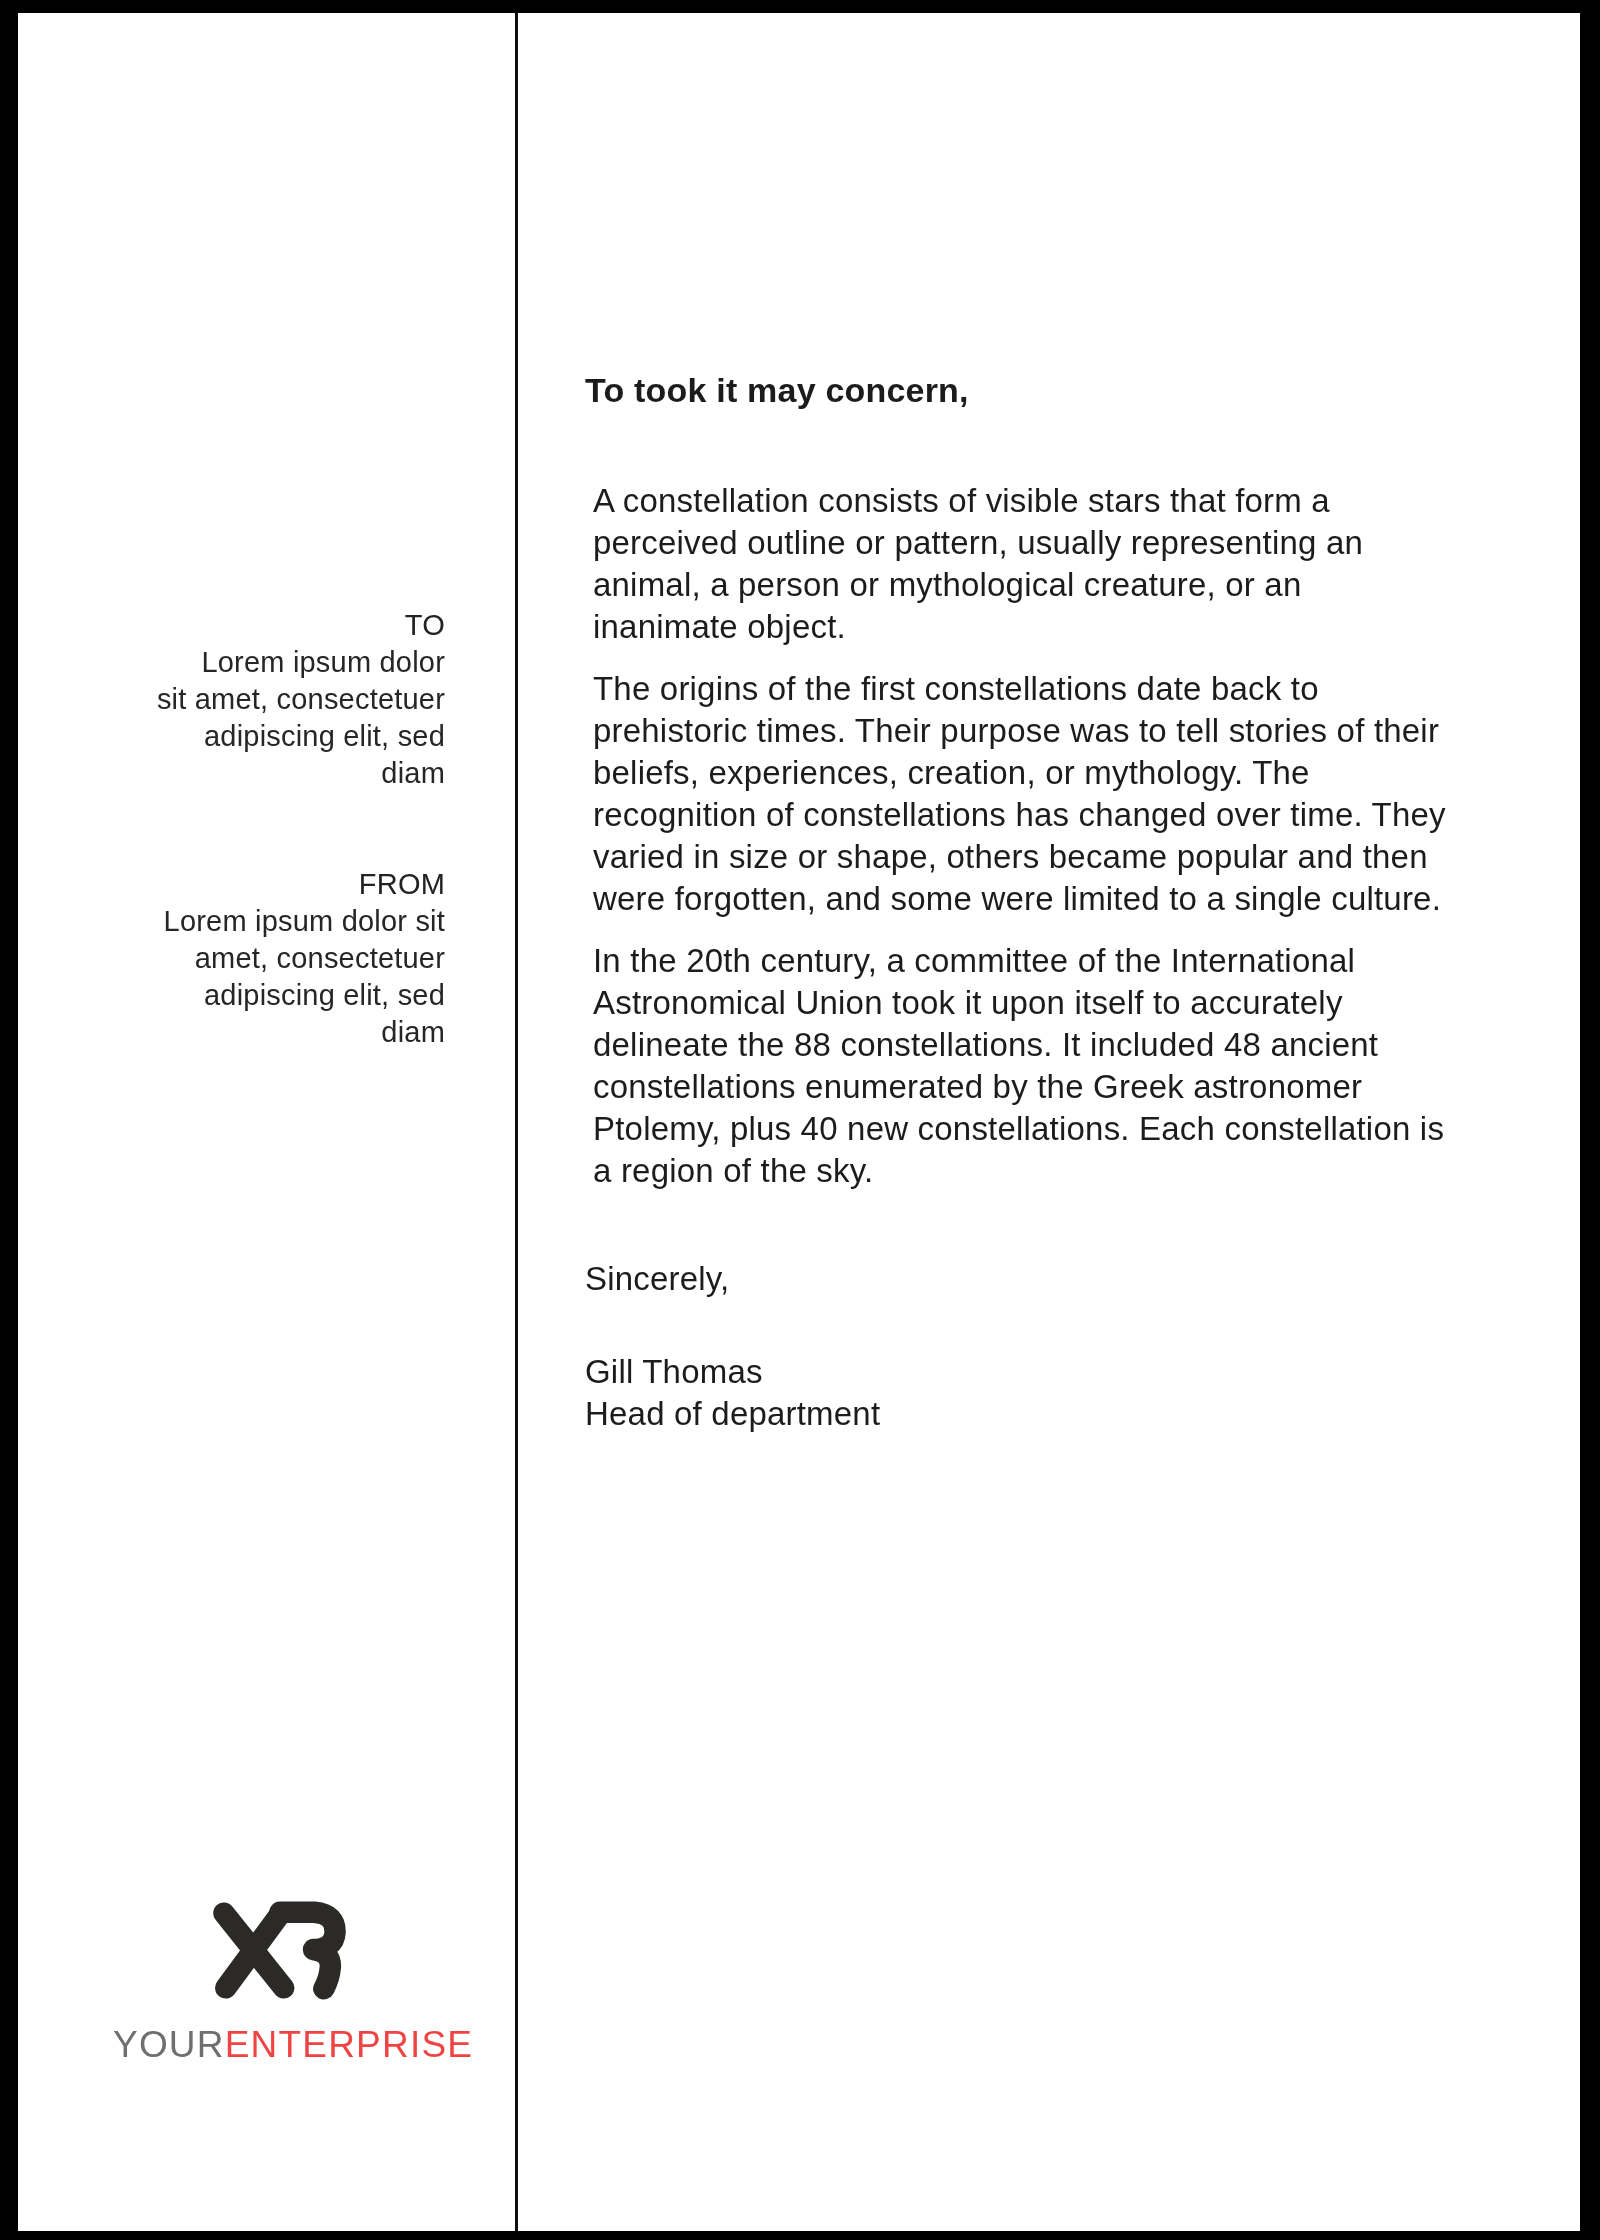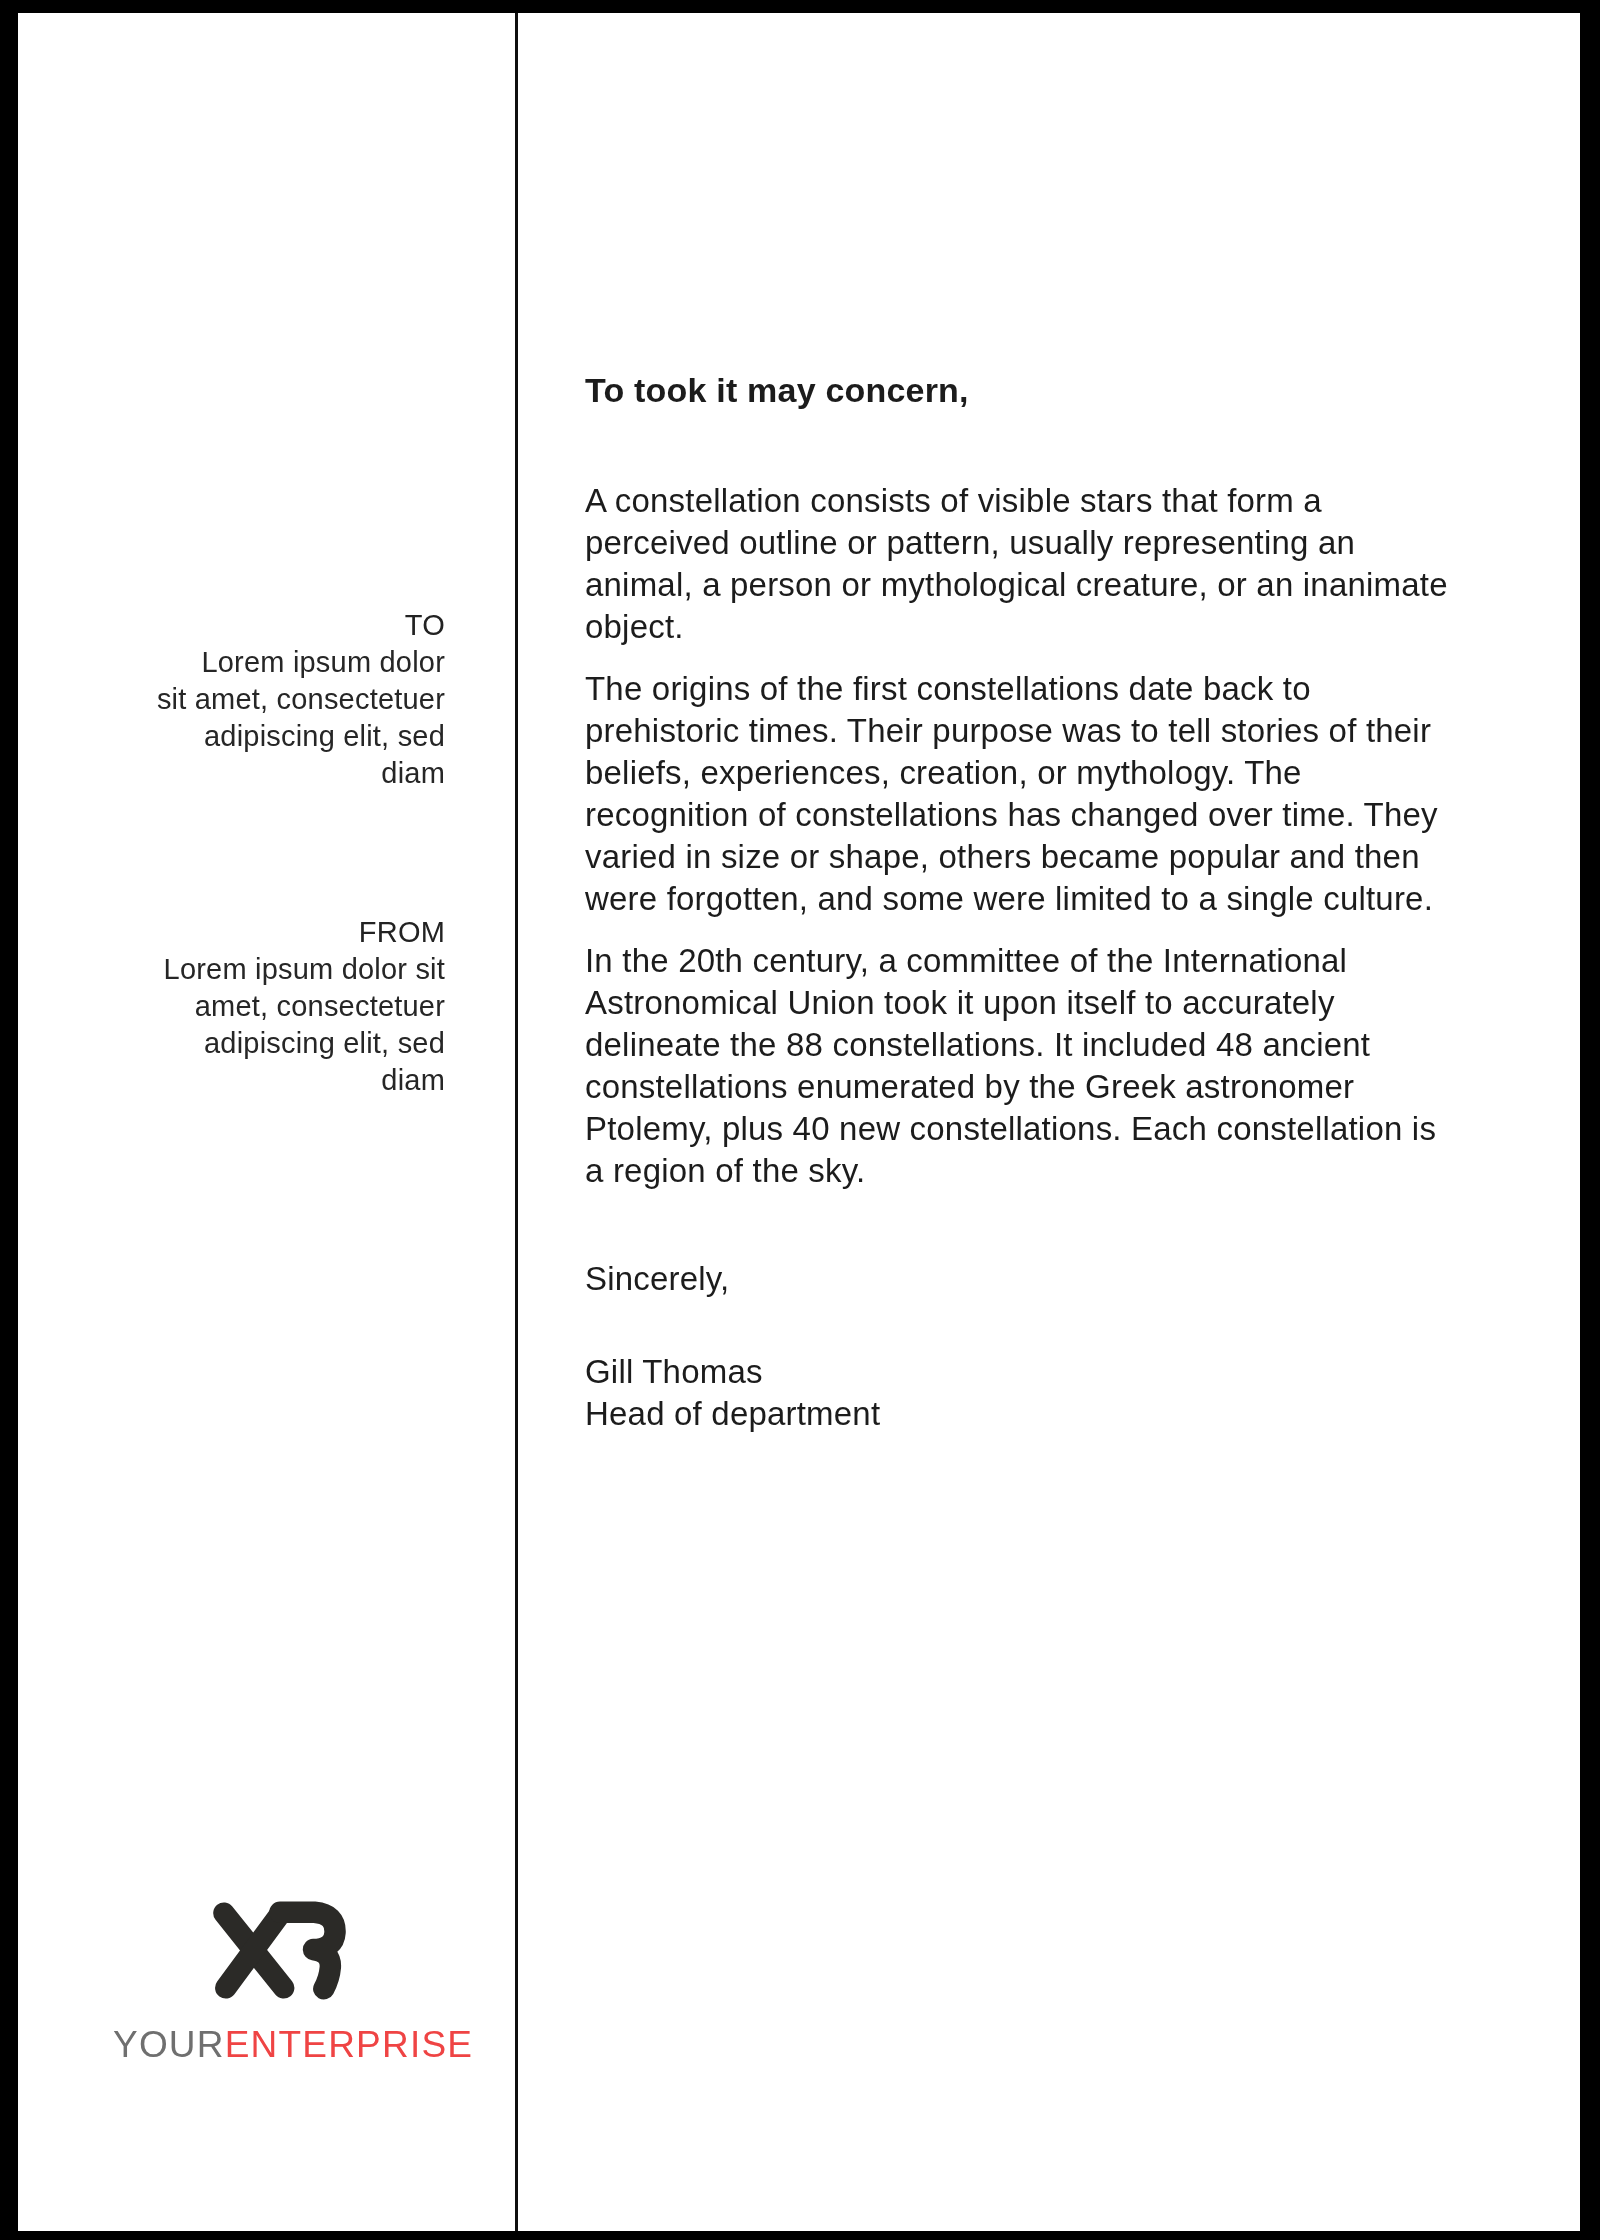--- a/index.html
+++ b/index.html
@@ -28,21 +28,21 @@
   .addr-block {
     position: absolute;
     left: 87px; width: 340px;
     text-align: right;
     font-size: 29px;
     line-height: 37px;
     color: #262626;
     letter-spacing: 0.2px;
   }
   .addr-block.to   { top: 594px; }
-  .addr-block.from { top: 853px; margin-top: 48px; }
+  .addr-block.from { top: 853px; }
   .addr-label { color: #222222; }
 
   
   .logo {
     position: absolute;
     left: 95px; top: 1886px;
     width: 332px;
     text-align: center;
   }
   .logo svg { display: block; margin: 0 auto; }
@@ -71,21 +71,21 @@
     line-height: 121px;
     font-weight: 700;
     letter-spacing: -2px;
     color: #0d0d0d;
   }
   .greeting {
     margin: 130px 0 0 0;
     font-weight: 700;
     font-size: 34px;
   }
-  .para { margin: 20px 0 0 0; }
+  .para { margin: 20px 0 0 8px; }
   .para.first { margin-top: 69px; }
   .closing { margin: 66px 0 0 0; }
   .signature {
     margin: 51px 0 0 0;
   }
 </style>
 </head>
 <body>
 
 <div class="page">

